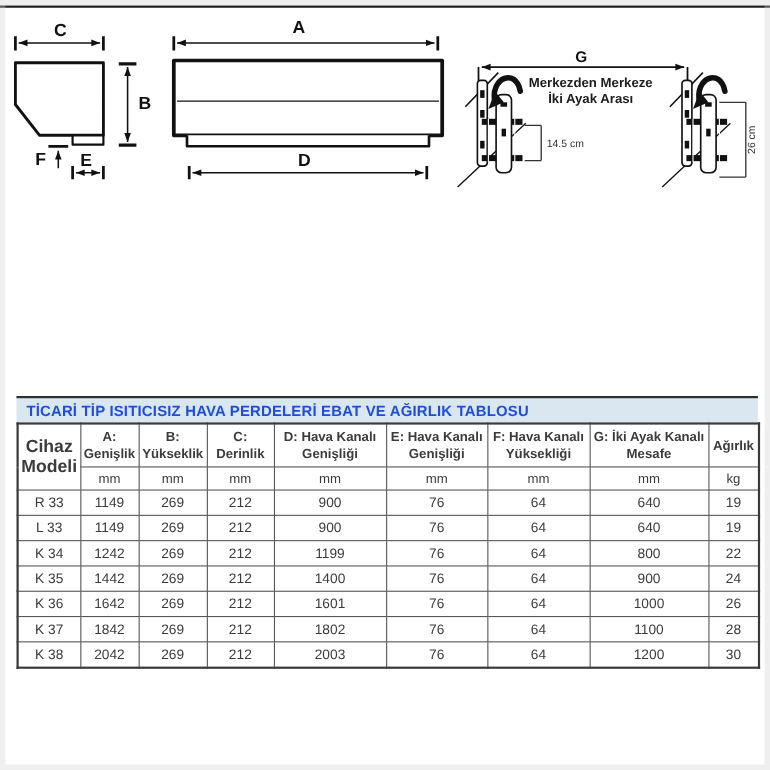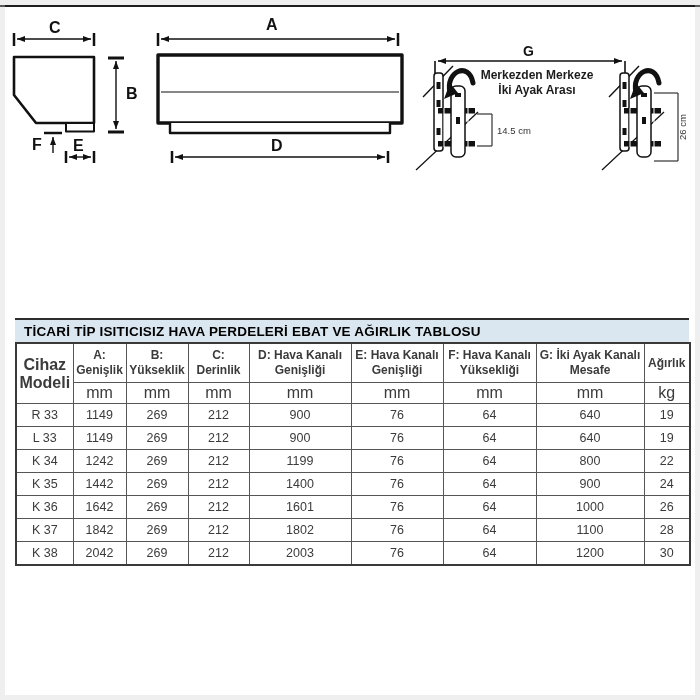--- a/index.html
+++ b/index.html
@@ -29,21 +29,21 @@
   table.spec {
     width:100%; border-collapse:collapse; table-layout:fixed;
     border:2px solid #3a3a3a;
   }
   table.spec th, table.spec td {
     border:1px solid #565656; text-align:center; vertical-align:middle;
     color:#3b3b3b; padding:1px 2px; background:#fff;
   }
   table.spec th.col-label { font-size:12px; font-weight:bold; height:36px; line-height:1.25; }
   table.spec th.model-head { font-size:16px; font-weight:bold; }
-  table.spec td.unit-cell { font-size:16px; height:18px;margin-top:15px; }
+  table.spec td.unit-cell { font-size:12px; height:18px;margin-top:15px; }
   table.spec td { font-size:12.5px; height:20px; }
 </style>
 </head>
 <body>
 
 <div class="photo-edge"></div>
 
 <svg class="diagram-svg" viewBox="0 0 700 185">
   <defs>
     <marker id="ae" markerWidth="9" markerHeight="7" refX="8" refY="3.5" orient="auto" markerUnits="userSpaceOnUse">
@@ -151,21 +151,21 @@
 
       <line x1="654" y1="93" x2="678" y2="93" stroke="#333" stroke-width="1.2"></line>
       <line x1="654" y1="161" x2="678" y2="161" stroke="#333" stroke-width="1.2"></line>
       <line x1="678" y1="93" x2="678" y2="161" stroke="#333" stroke-width="1.2"></line>
       <text class="dim-small" transform="rotate(-90 686 127)" x="686" y="127" text-anchor="middle">26 cm</text>
     </g>
   </g>
 </svg>
 
 <div class="table-wrap">
-  <div class="title-bar" style="--title-bg: #dae7f0; background: rgb(218, 231, 240); color: #000000;">TİCARİ TİP ISITICISIZ HAVA PERDELERİ EBAT VE AĞIRLIK TABLOSU</div>
+  <div class="title-bar" style="--title-bg: #dae7f0; background: rgb(218, 231, 240); color: #1d4ed8; margin-top: 42px;">TİCARİ TİP ISITICISIZ HAVA PERDELERİ EBAT VE AĞIRLIK TABLOSU</div>
   <table class="spec">
     <colgroup>
       <col style="width:57px">
         <col style="width:53px">
         <col style="width:62px">
       <col style="width:61px">
         <col style="width:102px">
         <col style="width:92px">
       <col style="width:93px">
         <col style="width:108px">

